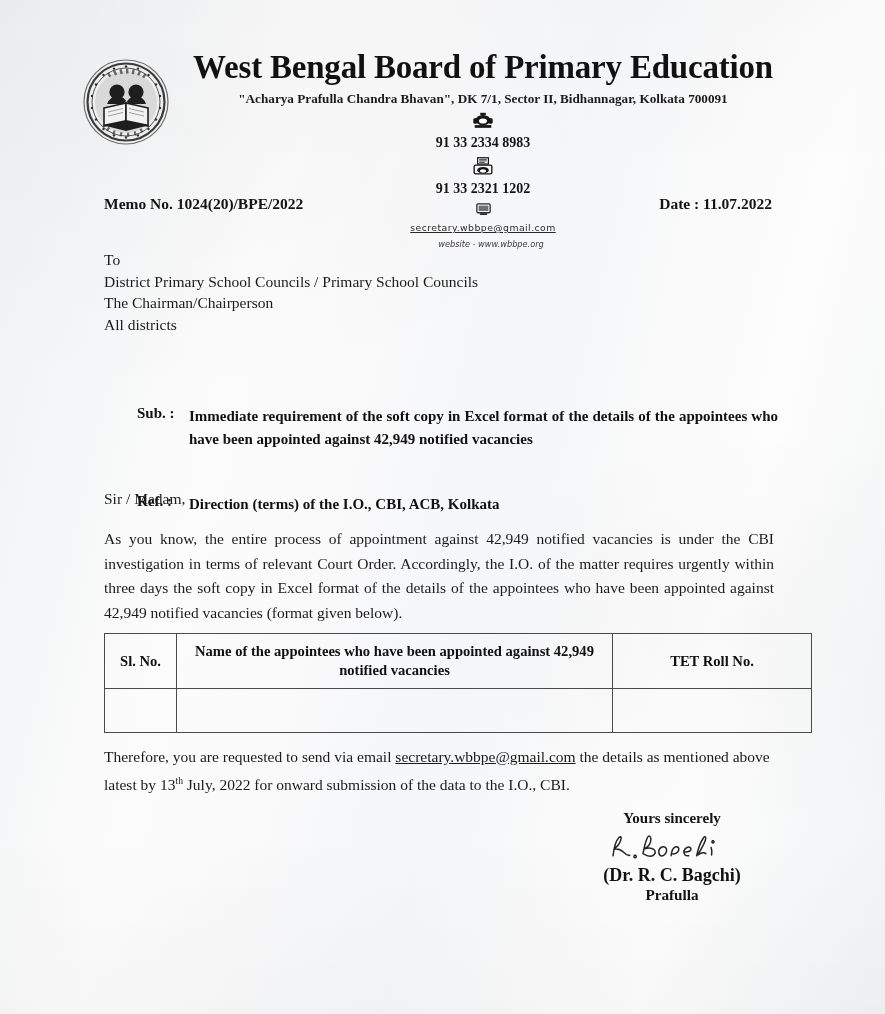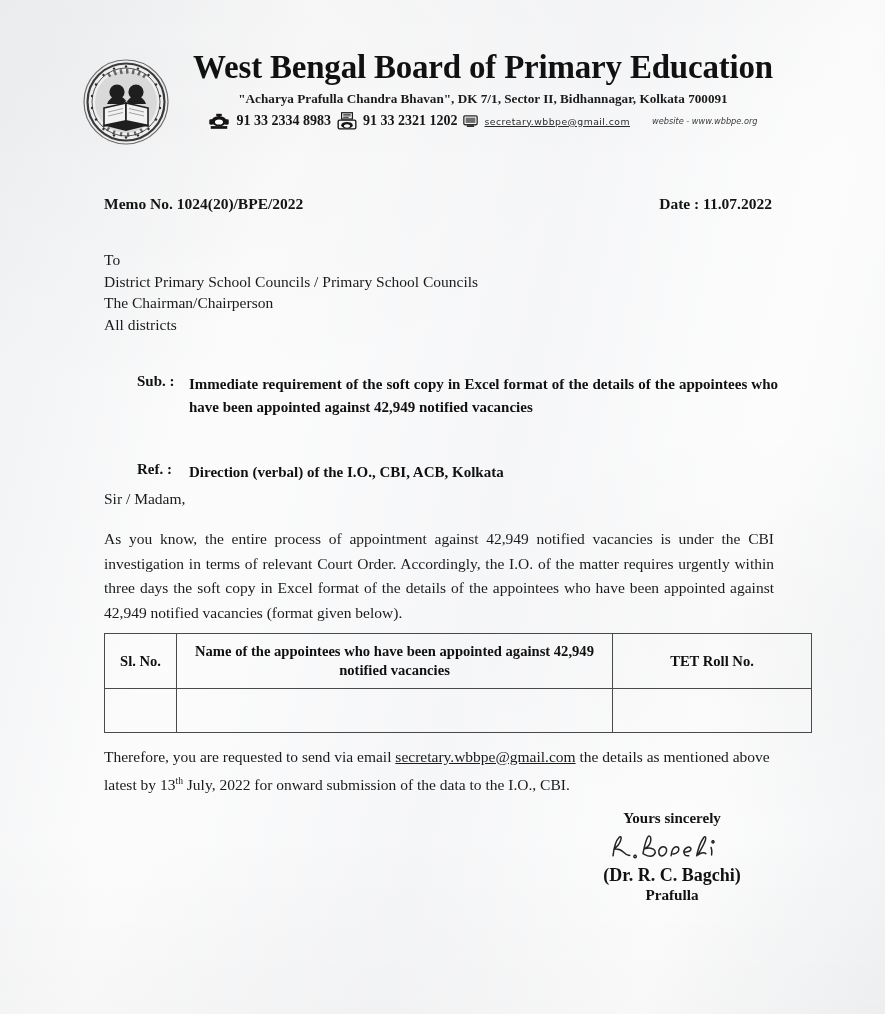--- a/index.html
+++ b/index.html
@@ -79,20 +79,21 @@
     margin-top: 4px;
     white-space: nowrap;
   }
   .org-contact {
     display: flex;
     align-items: center;
     justify-content: center;
     gap: 6px;
     margin-top: 5px;
     white-space: nowrap;
+    flex-direction: column;
   }
   .contact-num {
     font-family: "Liberation Serif", "DejaVu Serif", serif;
     font-weight: bold;
     font-size: 14px;
     color: #161616;
   }
   .contact-email {
     font-family: "DejaVu Sans", sans-serif;
     font-size: 9.3px;
@@ -142,20 +143,21 @@
   
   .subref {
     position: absolute;
     left: 137px;
     top: 373px;
     width: 641px;
   }
   .sr-block {
     display: flex;
     align-items: flex-start;
+    margin-top: 32px;
   }
   .sr-label {
     font-weight: bold;
     font-size: 15px;
     width: 52px;
     flex: 0 0 52px;
     color: #111;
   }
   .sr-text {
     font-weight: bold;
@@ -401,21 +403,21 @@
     <div>All districts</div>
   </div>
 
   <div class="subref">
     <div class="sr-block">
       <div class="sr-label">Sub. :</div>
       <div class="sr-text">Immediate requirement of the soft copy in Excel format of the details of the appointees who have been appointed against 42,949 notified vacancies</div>
     </div>
     <div class="sr-block ref-block">
       <div class="sr-label">Ref. :</div>
-      <div class="sr-text nowrapline">Direction (verbal) of the I.O., CBI, ACB, Kolkata</div>
+      <div class="sr-text nowrapline">Direction (terms) of the I.O., CBI, ACB, Kolkata</div>
     </div>
   </div>
 
   <div class="salutation">Sir / Madam,</div>
   <div class="body-para">As you know, the entire process of appointment against 42,949 notified vacancies is under the CBI investigation in terms of relevant Court Order. Accordingly, the I.O. of the matter requires urgently within three days the soft copy in Excel format of the details of the appointees who have been appointed against 42,949 notified vacancies (format given below).</div>
 
   <table class="fmt-table">
     <thead>
       <tr>
         <th class="c1">Sl. No.</th>

